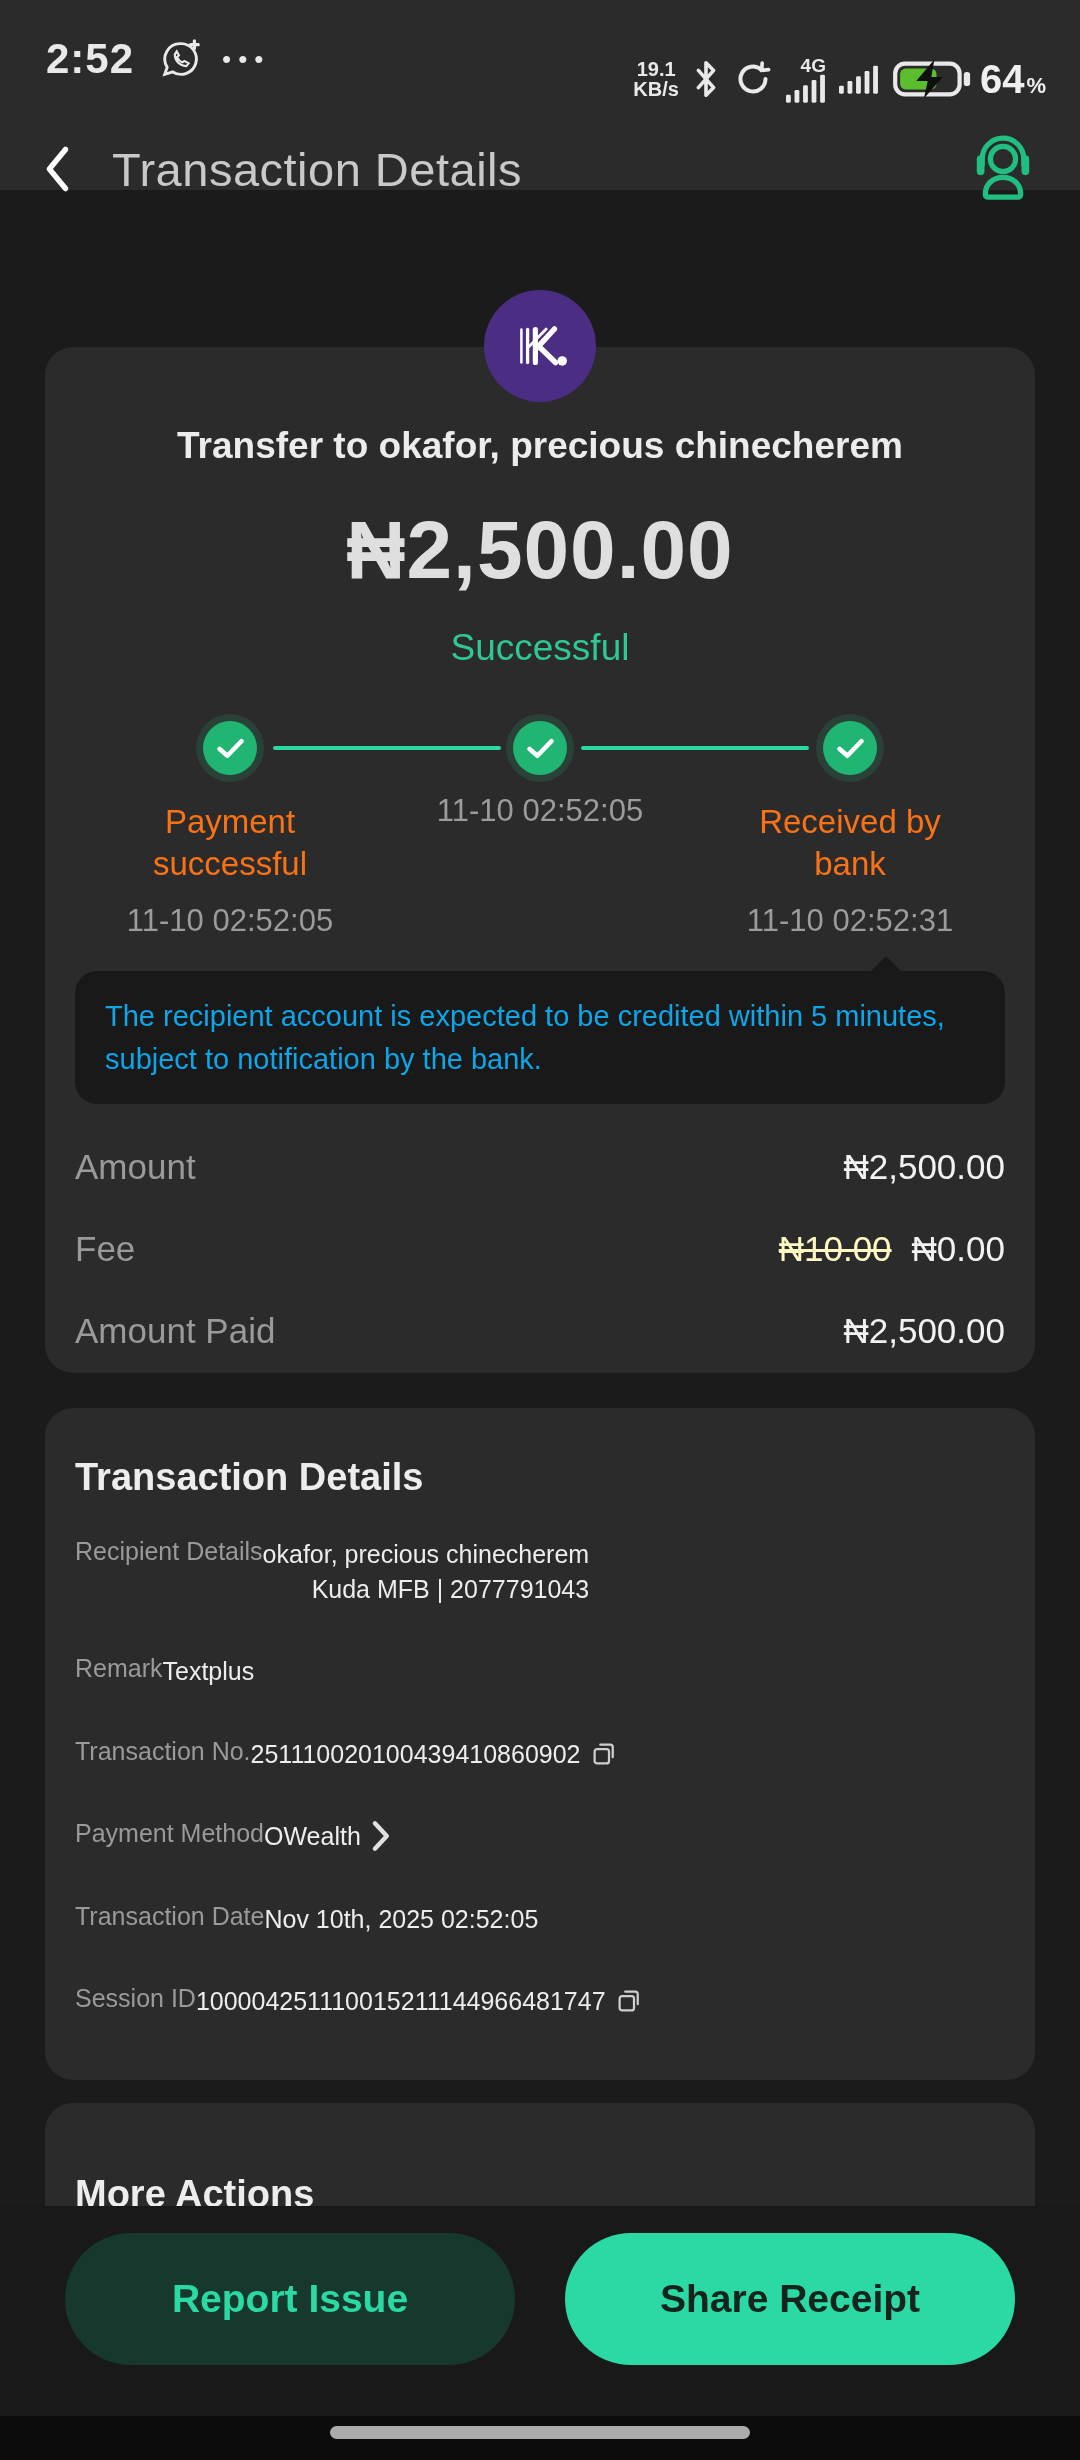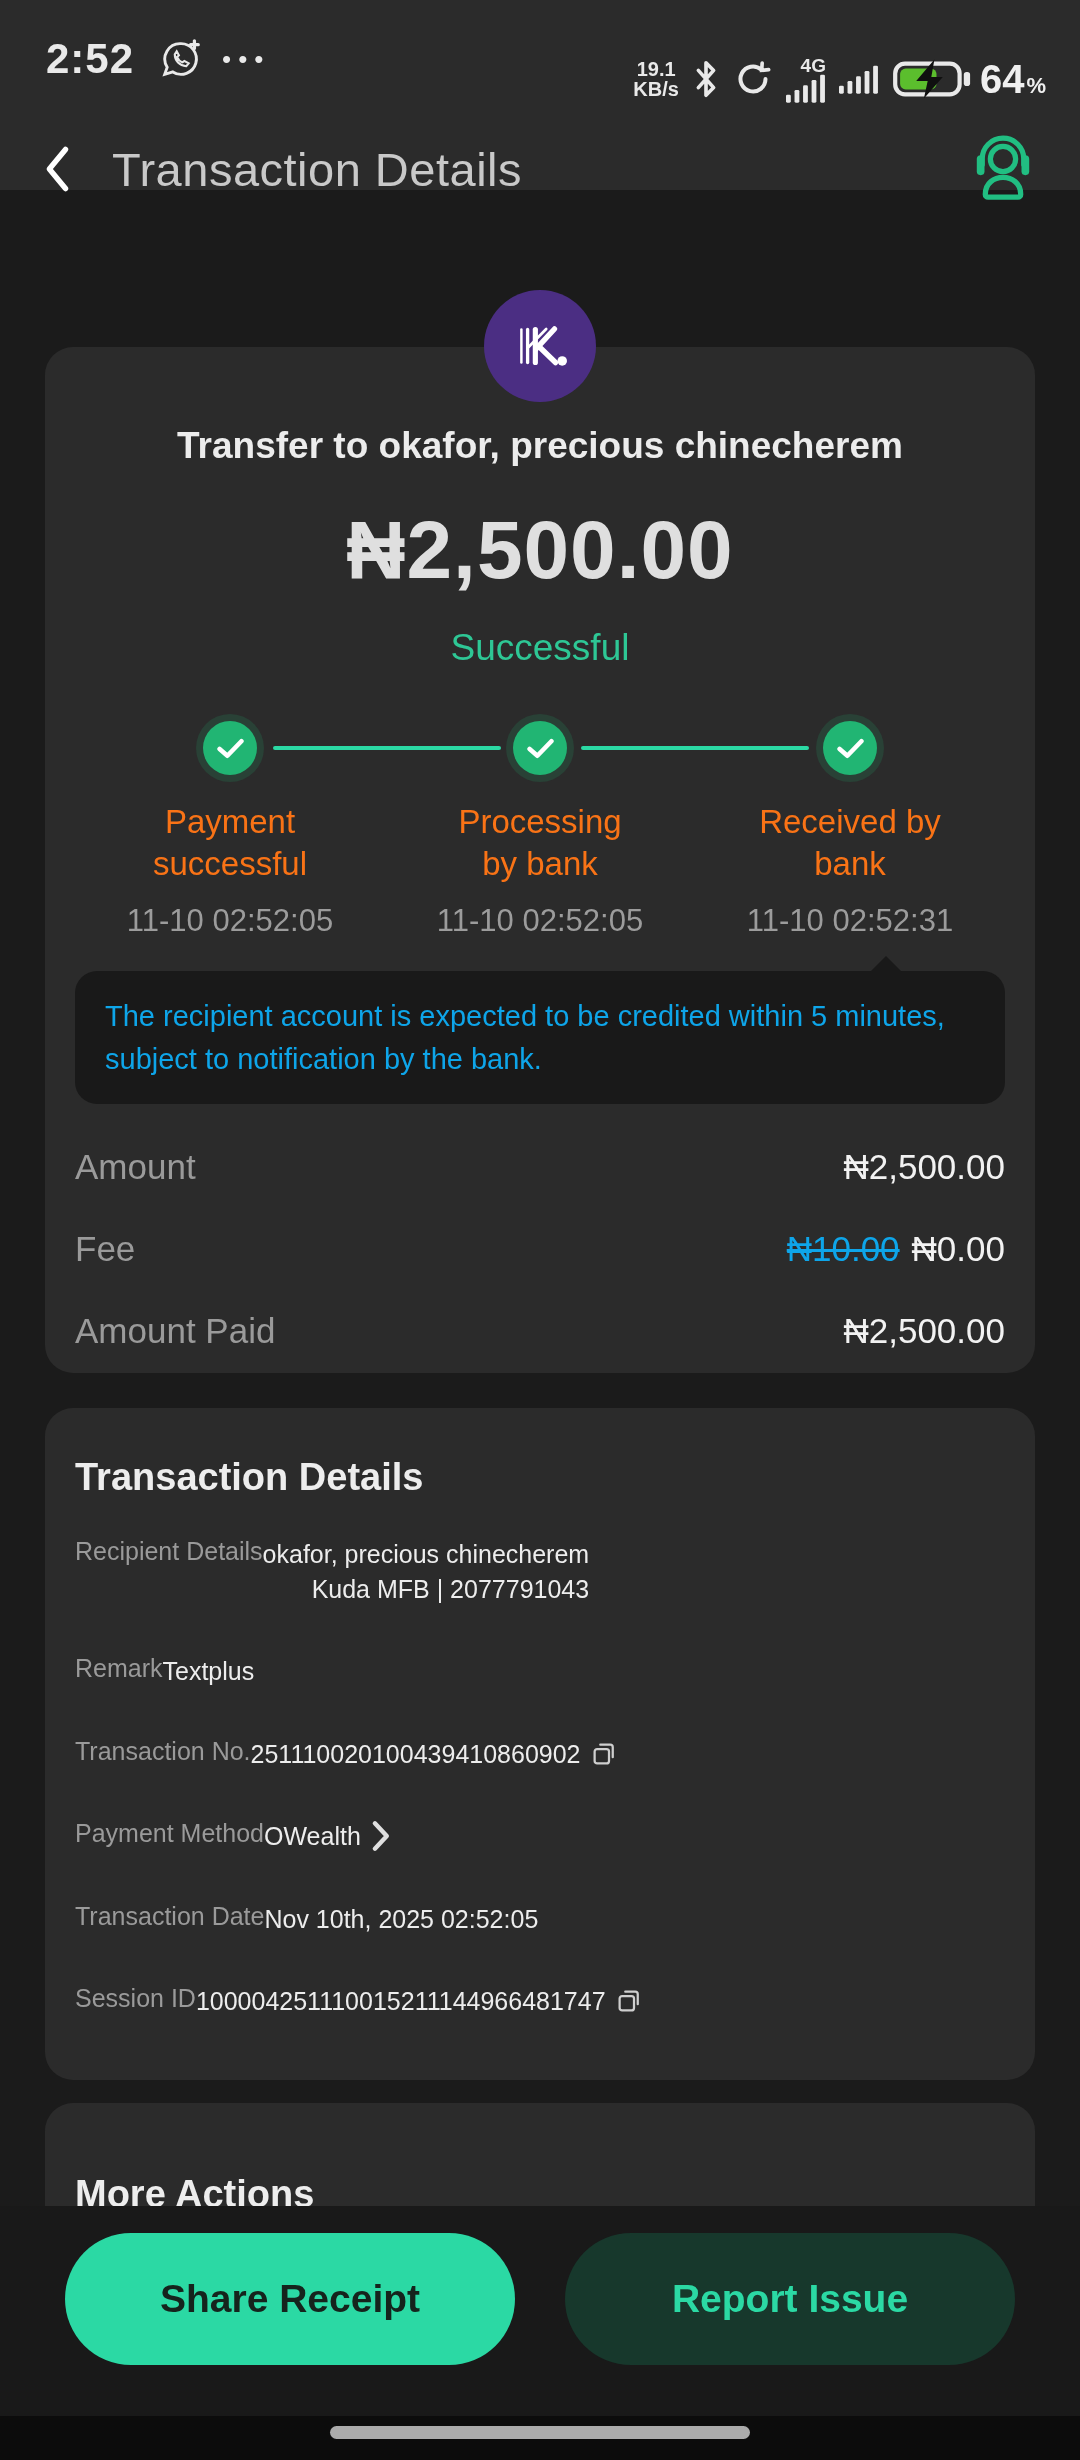--- a/index.html
+++ b/index.html
@@ -43,21 +43,21 @@
   .step-label { margin-top:26px; font-size:33px; color:#f97316; text-align:center; line-height:1.28; max-width:185px; }
   .step-date { margin-top:18px; font-size:31px; color:#9C9C9C; text-align:center; white-space:nowrap; }
   .notice { position:relative; margin-top:32px; background:#191919; border-radius:22px; padding:24px 30px;
             font-size:29px; color:#0ea5e9; line-height:1.45; }
   .notice::before { content:""; position:absolute; top:-15px; left:795px; border-left:16px solid transparent;
                     border-right:16px solid transparent; border-bottom:16px solid #191919; }
   .amt-rows { margin-top:22px; }
   .amt-row { display:flex; justify-content:space-between; align-items:center; padding:21px 0; font-size:35px; }
   .row-label { color:#9A9A9A; }
   .row-value { color:#F2F2F2; }
-  .old-value { color:#0ea5e9; text-decoration:line-through; margin-right:12px; }
+  .old-value { color:#fef9c3; text-decoration:line-through; margin-right:20px; }
   
   .card-details { top:1408px; height:672px; padding:28px 30px 0 30px; }
   .section-title { font-size:38px; font-weight:700; color:#EDEDED; padding:20px 0 14px 0; }
   .det-row { display:flex; align-items:flex-start; padding:24px 0; font-size:25px; }
   .det-value { color:#EDEDED; text-align:right; line-height:1.38; display:flex; align-items:center; }
   .copy-icon, .chev-icon { margin-left:8px; display:flex; align-items:center; }
   
   .card-more { top:2103px; height:250px; padding:50px 30px 0 30px; }
   
   .footer { position:absolute; left:0; top:2206px; width:1080px; height:254px; background:#191919; }
@@ -188,21 +188,20 @@
         </div>
         <div class="step-label">Payment successful</div>
         <div class="step-date">11-10 02:52:05</div>
       </div>
       <div class="step-col">
         <div class="check-circle">
           <svg width="27" height="21" viewBox="0 0 26 20">
               <polyline points="2.5,10.5 10,17 23.5,3" stroke="#FFFFFF" stroke-width="4.4" fill="none" stroke-linecap="round" stroke-linejoin="round"></polyline>
             </svg>
         </div>
-        <div class="step-label">Processing by bank</div>
         <div class="step-date">11-10 02:52:05</div>
       </div>
       <div class="step-col">
         <div class="check-circle">
           <svg width="27" height="21" viewBox="0 0 26 20">
               <polyline points="2.5,10.5 10,17 23.5,3" stroke="#FFFFFF" stroke-width="4.4" fill="none" stroke-linecap="round" stroke-linejoin="round"></polyline>
             </svg>
         </div>
         <div class="step-label">Received by bank</div>
         <div class="step-date">11-10 02:52:31</div>
@@ -289,19 +288,19 @@
     </span>
   </div>
 </div>
 
 <div class="card card-more">
   <div class="section-title">More Actions</div>
 </div>
 
 <div class="footer">
   <div class="footer-btns">
+    <button class="btn btn-report">Report Issue</button>
     <button class="btn btn-share">Share Receipt</button>
-    <button class="btn btn-report">Report Issue</button>
   </div>
   <div class="bottom-strip">
     <div class="home-indicator"></div>
   </div>
 </div>
 
 </body></html>

